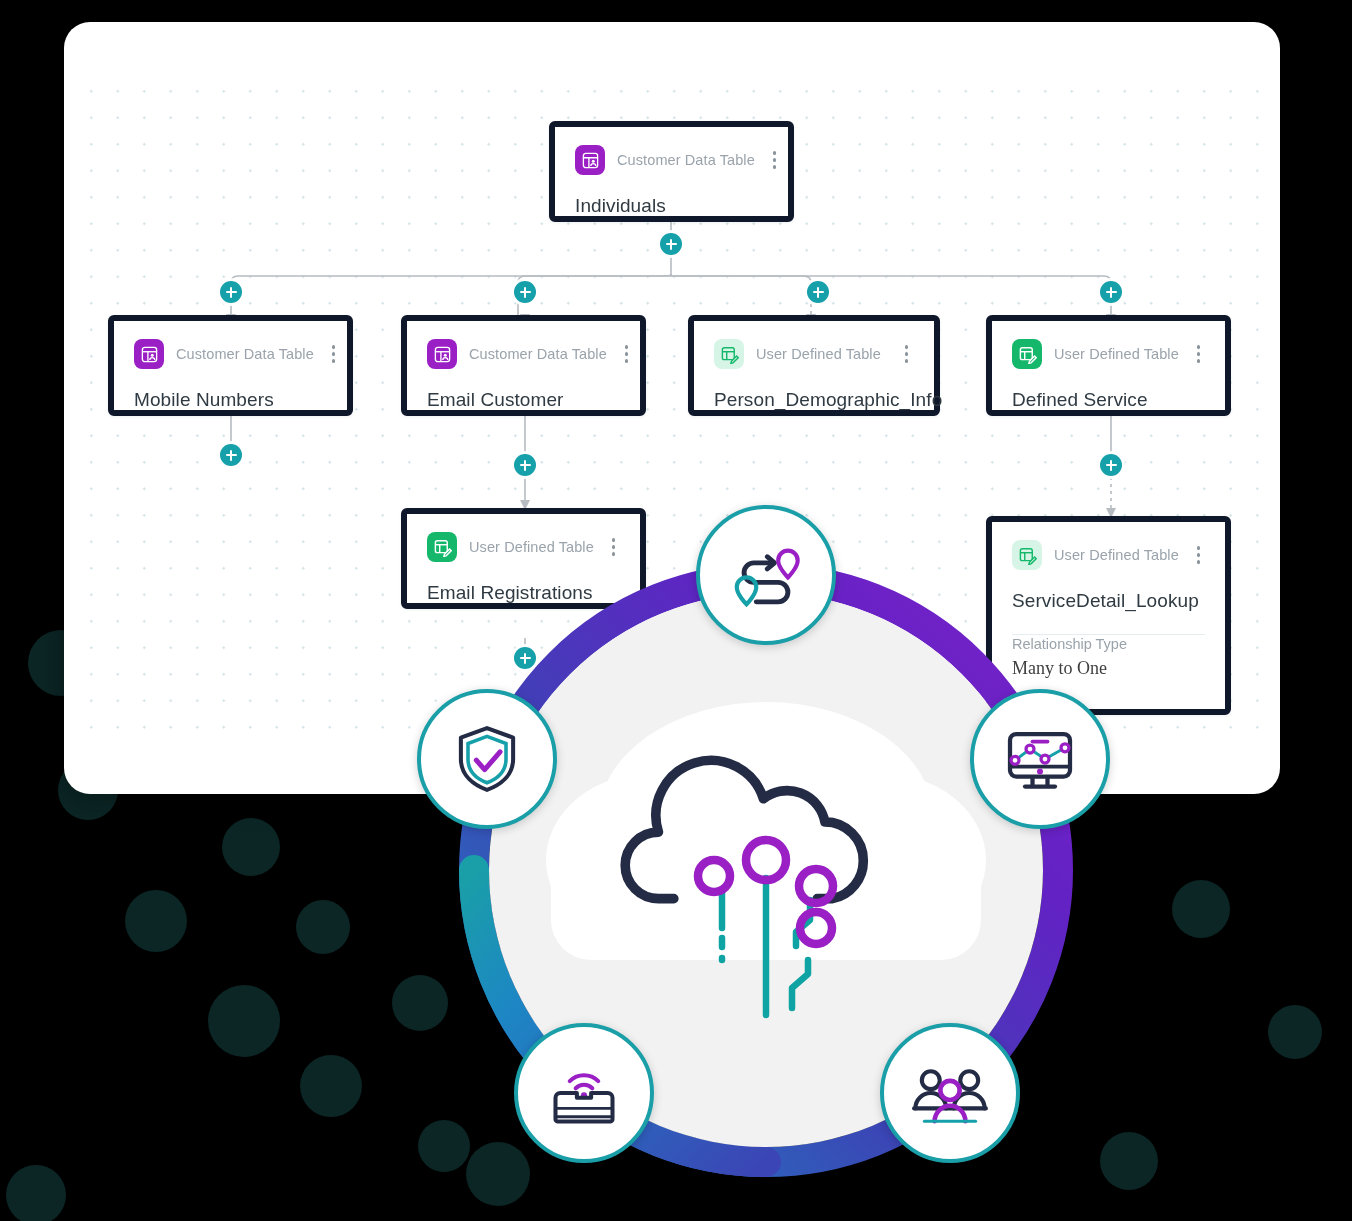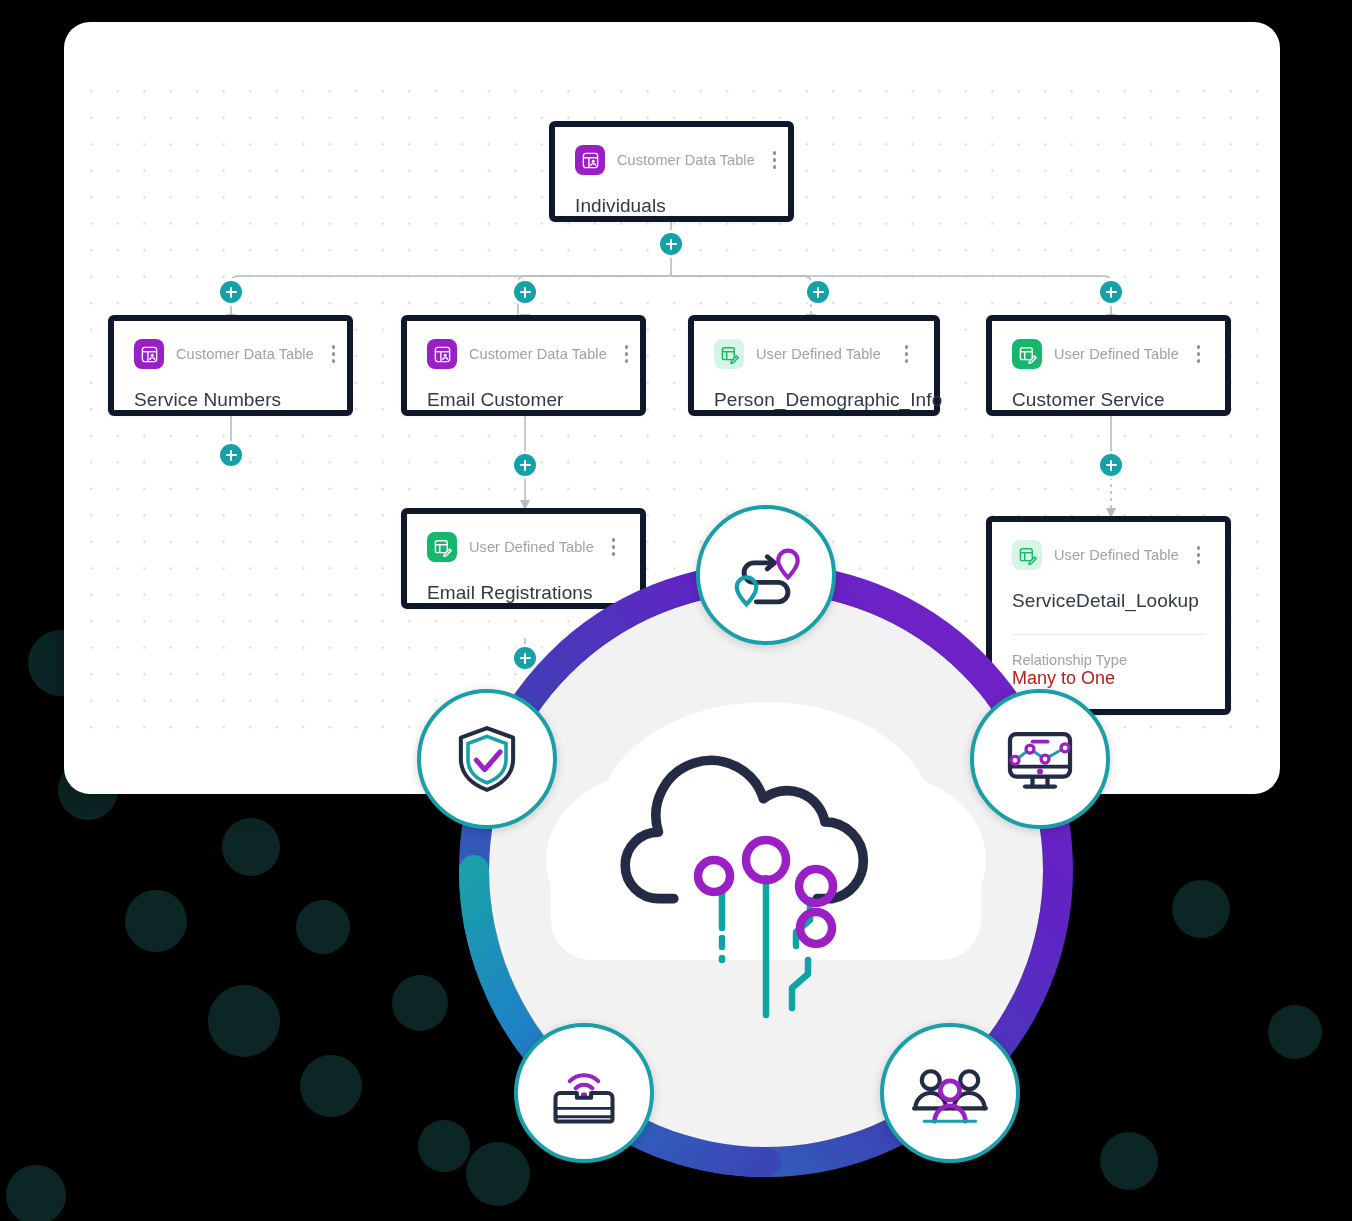--- a/index.html
+++ b/index.html
@@ -52,22 +52,22 @@
   }
   .kebab { margin-left: auto; display: flex; flex-direction: column; gap: 3.5px;
            padding: 3px 6px; cursor: pointer; }
   .kebab i { width: 3.4px; height: 3.4px; border-radius: 50%; background: #8a949c; display:block; }
   .card-title {
     margin-top: 20px;
     font-size: 19px; color: #2f3a42; font-weight: 400; letter-spacing: .1px;
     white-space: nowrap;
   }
   .card-rule { margin-top: 22px; height: 1px; background: #e6edee; }
-  .field-label { margin-top: 17px; font-size: 14.5px; color: #9aa3ab; }
-  .field-value { font-size: 18px; color: #b91c1c; }
+  .field-label { margin-top: 1px; font-size: 14.5px; color: #9aa3ab; }
+  .field-value { margin-top: 6px; font-size: 18px; color: #404040; font-family: Liberation Serif, serif; }
 
   
   .plus {
     position: absolute; width: 22px; height: 22px; border-radius: 50%;
     background: #16a0aa; display: flex; align-items: center; justify-content: center;
     box-shadow: 0 0 0 3px rgba(255,255,255,.9);
     cursor: pointer;
   }
   .plus::before, .plus::after {
     content: ""; position: absolute; background: #ffffff; border-radius: 1px;
@@ -175,21 +175,21 @@
             <path d="M12.4 19c0-1.9 1.4-3.1 3.1-3.1s3.1 1.2 3.1 3.1"></path>
           </svg>
         </span>
         <span class="card-type">Customer Data Table</span>
         <span class="kebab">
             <i></i>
             <i></i>
             <i></i>
           </span>
       </div>
-      <div class="card-title">Service Numbers</div>
+      <div class="card-title">Mobile Numbers</div>
     </div>
 
     <div class="card" style="left:337px; top:293px; width:245px; height:101px;">
       <div class="card-head">
         <span class="tile purple">
           <svg width="19" height="19" viewBox="0 0 24 24" fill="none" stroke="#ffffff" stroke-width="1.7">
             <rect x="3" y="3" width="18" height="18" rx="3"></rect>
             <line x1="3" y1="8.5" x2="21" y2="8.5"></line>
             <line x1="10" y1="8.5" x2="10" y2="21"></line>
             <circle cx="15.5" cy="13" r="1.9" fill="#ffffff" stroke="none"></circle>
@@ -236,21 +236,21 @@
             <path d="M14.5 20.5l6.5-6.5 2 2-6.5 6.5-2.8.8z" fill="#15b86b"></path>
           </svg>
         </span>
         <span class="card-type">User Defined Table</span>
         <span class="kebab">
             <i></i>
             <i></i>
             <i></i>
           </span>
       </div>
-      <div class="card-title">Customer Service</div>
+      <div class="card-title">Defined Service</div>
     </div>
 
     <div class="card" style="left:337px; top:486px; width:245px; height:101px;">
       <div class="card-head">
         <span class="tile green">
           <svg width="19" height="19" viewBox="0 0 24 24" fill="none" stroke="#ffffff" stroke-width="1.8">
             <rect x="3" y="3.5" width="15" height="15" rx="2.5"></rect>
             <line x1="3" y1="8.5" x2="18" y2="8.5"></line>
             <line x1="8.5" y1="8.5" x2="8.5" y2="18.5"></line>
             <path d="M14.5 20.5l6.5-6.5 2 2-6.5 6.5-2.8.8z" fill="#15b86b"></path>

